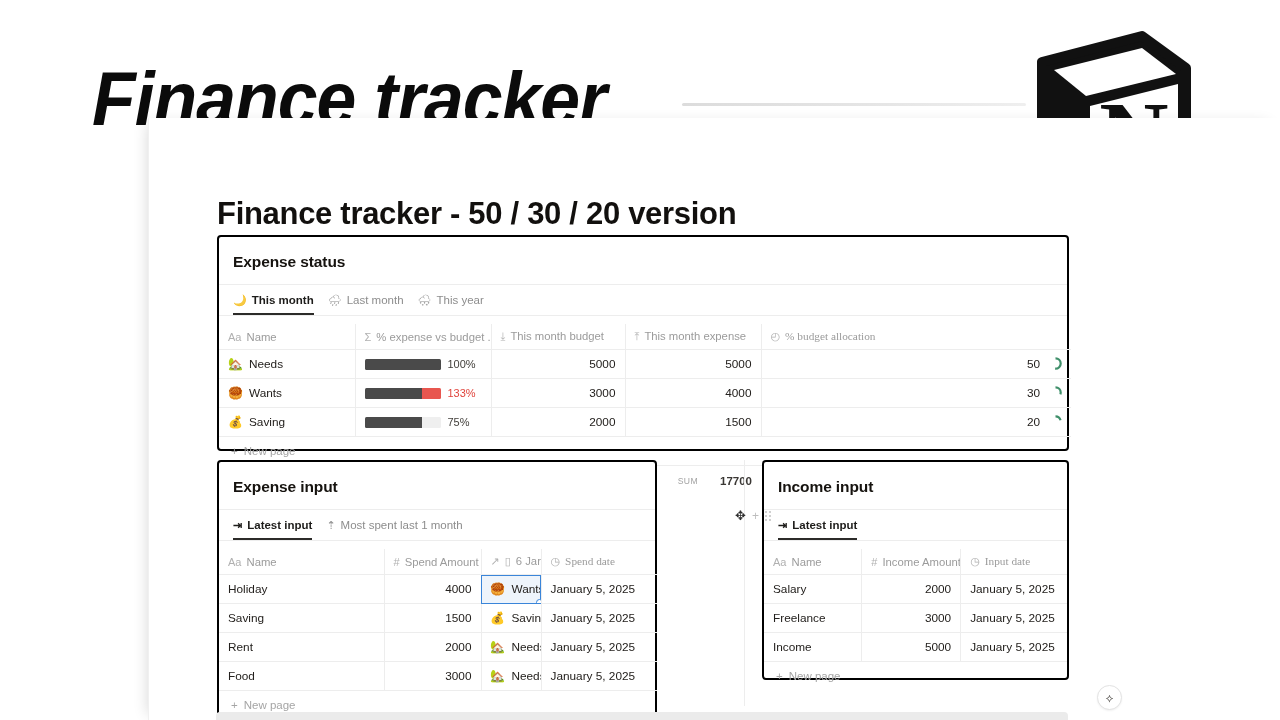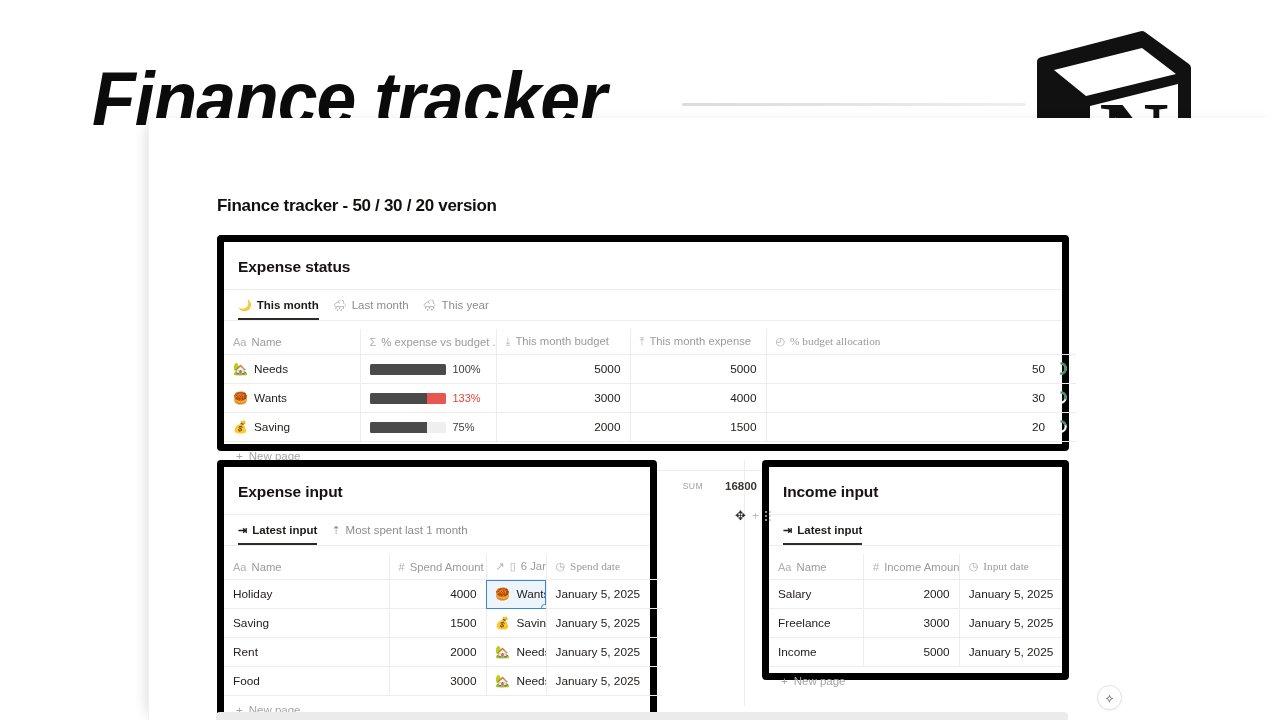--- a/index.html
+++ b/index.html
@@ -37,29 +37,29 @@
   .sheet {
     position: absolute; left: 148px; top: 118px;
     width: 1132px; height: 602px;
     background: #ffffff;
     box-shadow: -6px 0 14px -6px rgba(0,0,0,0.16);
     border-left: 1px solid #f0f0f0;
   }
 
   .doc-title {
     position: absolute; left: 68px; top: 78px;
-    font-size: 17px; font-weight: 700; color: #12100e;
+    font-size: 31px; font-weight: 700; color: #12100e;
     letter-spacing: -0.3px; white-space: nowrap;
   }
 
   
   .card {
     position: absolute;
     background: #fff;
-    border: 7px solid #000000;
+    border: 2px solid #000000;
     border-radius: 4px;
   }
   .card-title {
     font-size: 15.5px; font-weight: 700; color: #16130f;
     padding: 16px 14px 13px 14px; letter-spacing: -0.1px;
   }
   .card-title-sep { height:1px; background:#ededed; margin: 0 0px; }
 
   
   .view-tabs { display:flex; align-items:center; gap:14px; padding: 9px 14px 0 14px; position:relative; }
@@ -315,21 +315,21 @@
         <span>+</span>
         <span>New page</span>
       </div>
 
       <div class="sumrow">
         <div style="width:272px"></div>
         <div class="sumcell" style="width:134px">
           <span class="sum-k">SUM</span><span class="sum-v">10000</span>
         </div>
         <div class="sumcell" style="width:136px">
-          <span class="sum-k">SUM</span><span class="sum-v">16800</span>
+          <span class="sum-k">SUM</span><span class="sum-v">17700</span>
         </div>
         <div class="sumcell" style="width:124px">
           <span class="sum-k">SUM</span><span class="sum-v">100</span>
         </div>
       </div>
     </div>
 
     <div class="card" style="left:68px; top:342px; width:440px; height:360px;">
       <div class="card-title">Expense input</div>
       <div class="card-title-sep"></div>

